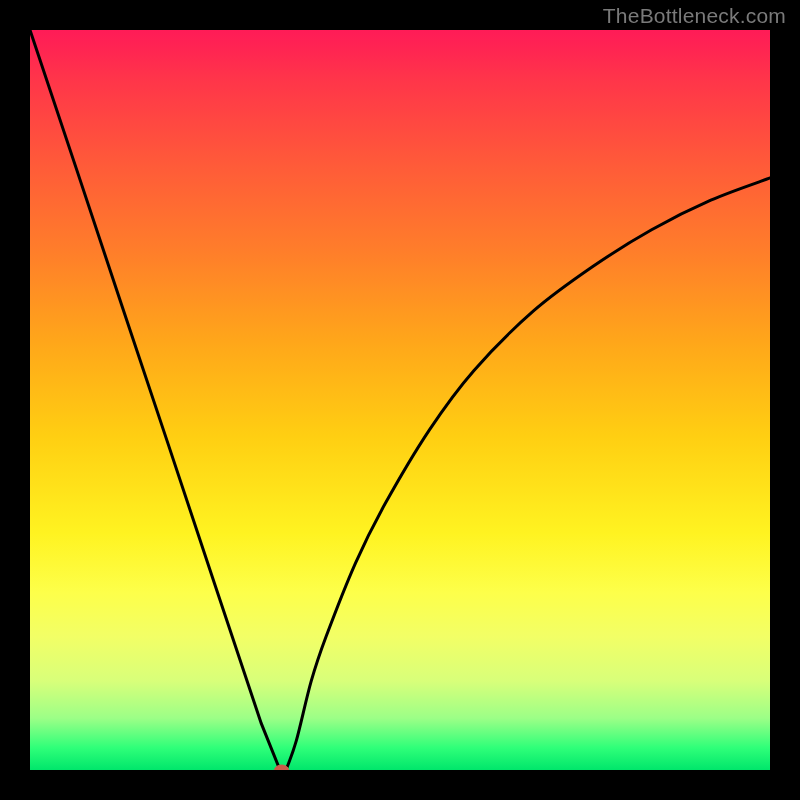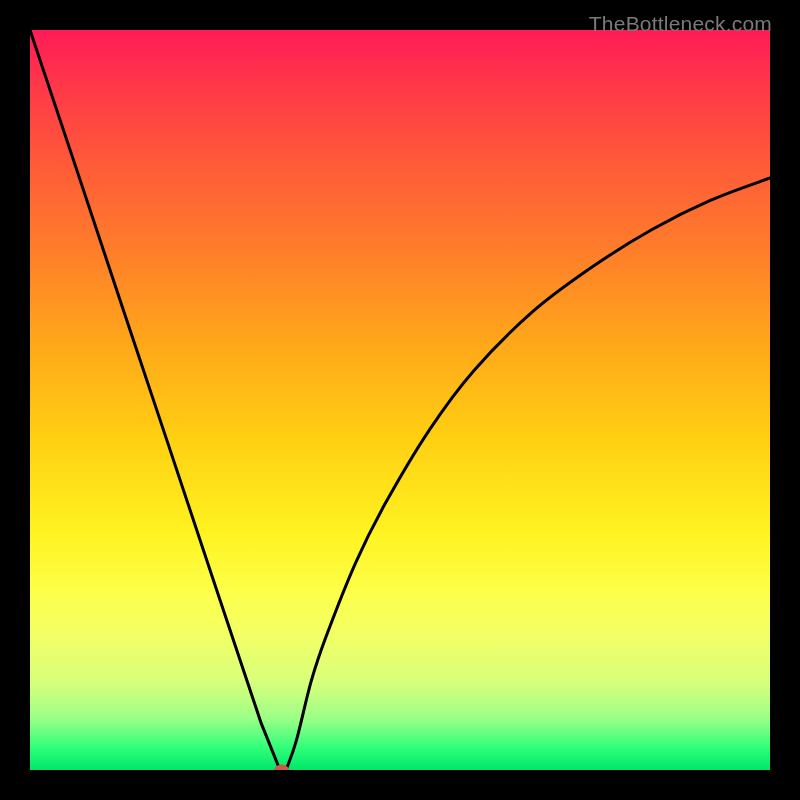--- a/index.html
+++ b/index.html
@@ -13,27 +13,26 @@
   }
   .frame {
     position: relative;
     width: 800px;
     height: 800px;
     background: #000;
   }
   .watermark {
     position: absolute;
     top: 4px;
-    right: 28px;
+    right: 14px;
     color: #7a7a7a;
     font-size: 21px;
     font-weight: 500;
     letter-spacing: 0.2px;
     z-index: 5;
-    margin-top: 8px;
   }
   .plot-area {
     position: absolute;
     left: 30px;
     top: 30px;
     width: 740px;
     height: 740px;
     
     background: linear-gradient(
       to bottom,

